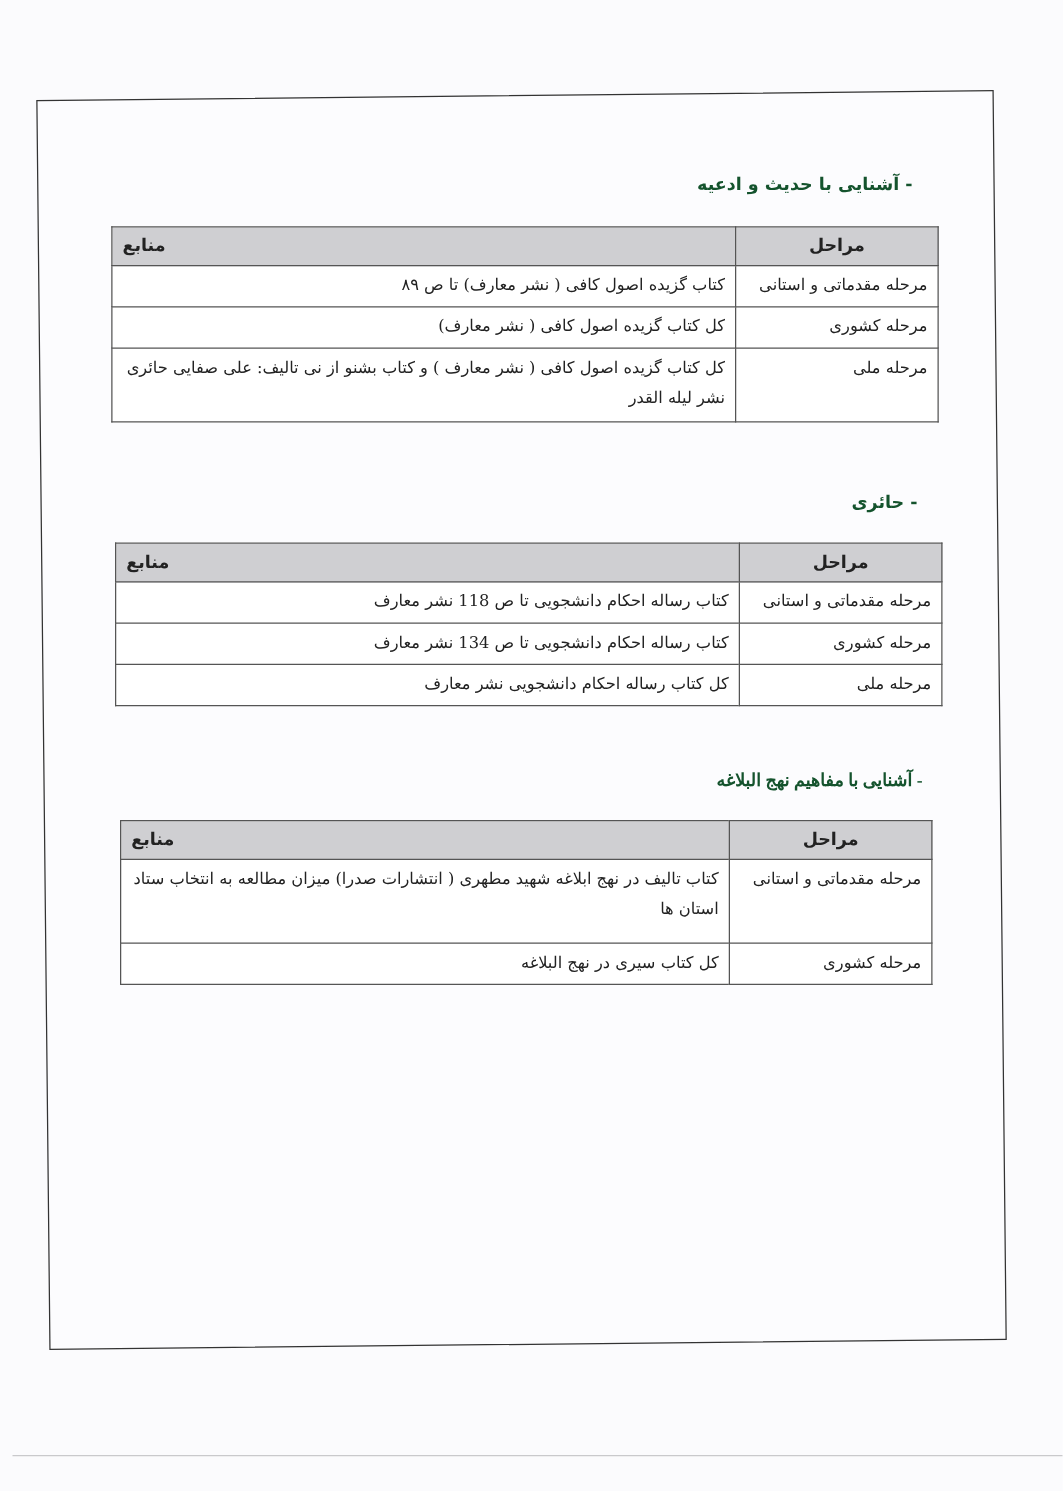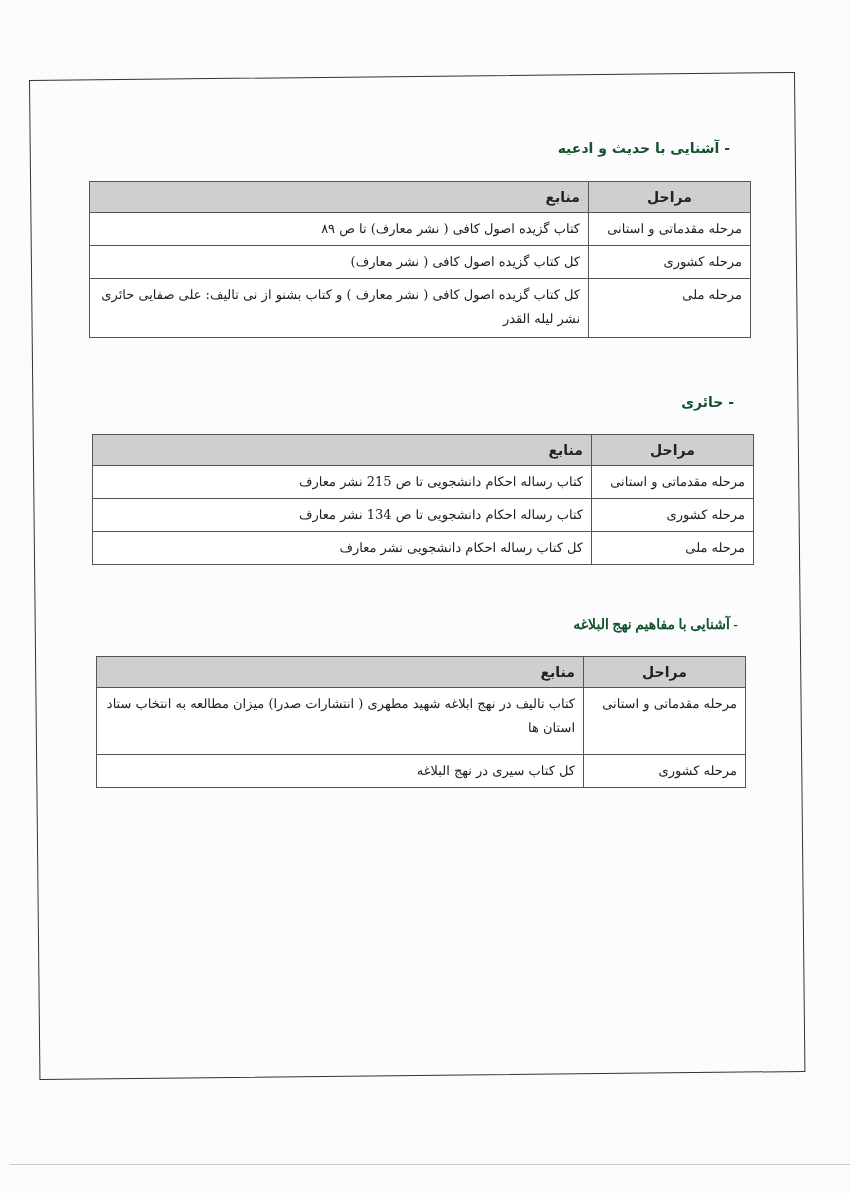--- a/index.html
+++ b/index.html
@@ -25,21 +25,21 @@
   }
   table.src {
     position:absolute; direction:rtl; border-collapse:collapse;
     font-size:13px; background:#fff;
   }
   table.src th {
     background:#cfcfd2; font-family:"DejaVu Sans", sans-serif; font-weight:bold;
     font-size:14px; height:30px; border:1px solid #555; padding:0 8px;
   }
   table.src th.stage-h { text-align:center; width:145px; }
-  table.src th.src-h { text-align:right;margin-top:19px; }
+  table.src th.src-h { text-align:left;margin-top:19px; }
   table.src td {
     border:1px solid #555; padding:4px 8px; line-height:24px; vertical-align:top;
     margin-top:38px;
   }
   table.src td.stage { width:145px; white-space:nowrap; }
 </style>
 </head>
 <body>
 
 <div class="scan-line"></div>
@@ -69,21 +69,21 @@
 
 <div class="section-title" style="top:394px; right:116px;">- حائری</div>
 <table class="src" style="left:92px; top:434px; width:662px;">
   <tbody>
       <tr>
     <th class="stage-h">مراحل</th>
     <th class="src-h">منابع</th>
   </tr>
   <tr>
     <td class="stage">مرحله مقدماتی و استانی</td>
-    <td>کتاب رساله احکام دانشجویی تا ص 215 نشر معارف</td>
+    <td>کتاب رساله احکام دانشجویی تا ص 118 نشر معارف</td>
   </tr>
   <tr>
     <td class="stage">مرحله کشوری</td>
     <td>کتاب رساله احکام دانشجویی تا ص 134 نشر معارف</td>
   </tr>
   <tr>
     <td class="stage">مرحله ملی</td>
     <td>کل کتاب رساله احکام دانشجویی نشر معارف</td>
   </tr>
 </tbody>

